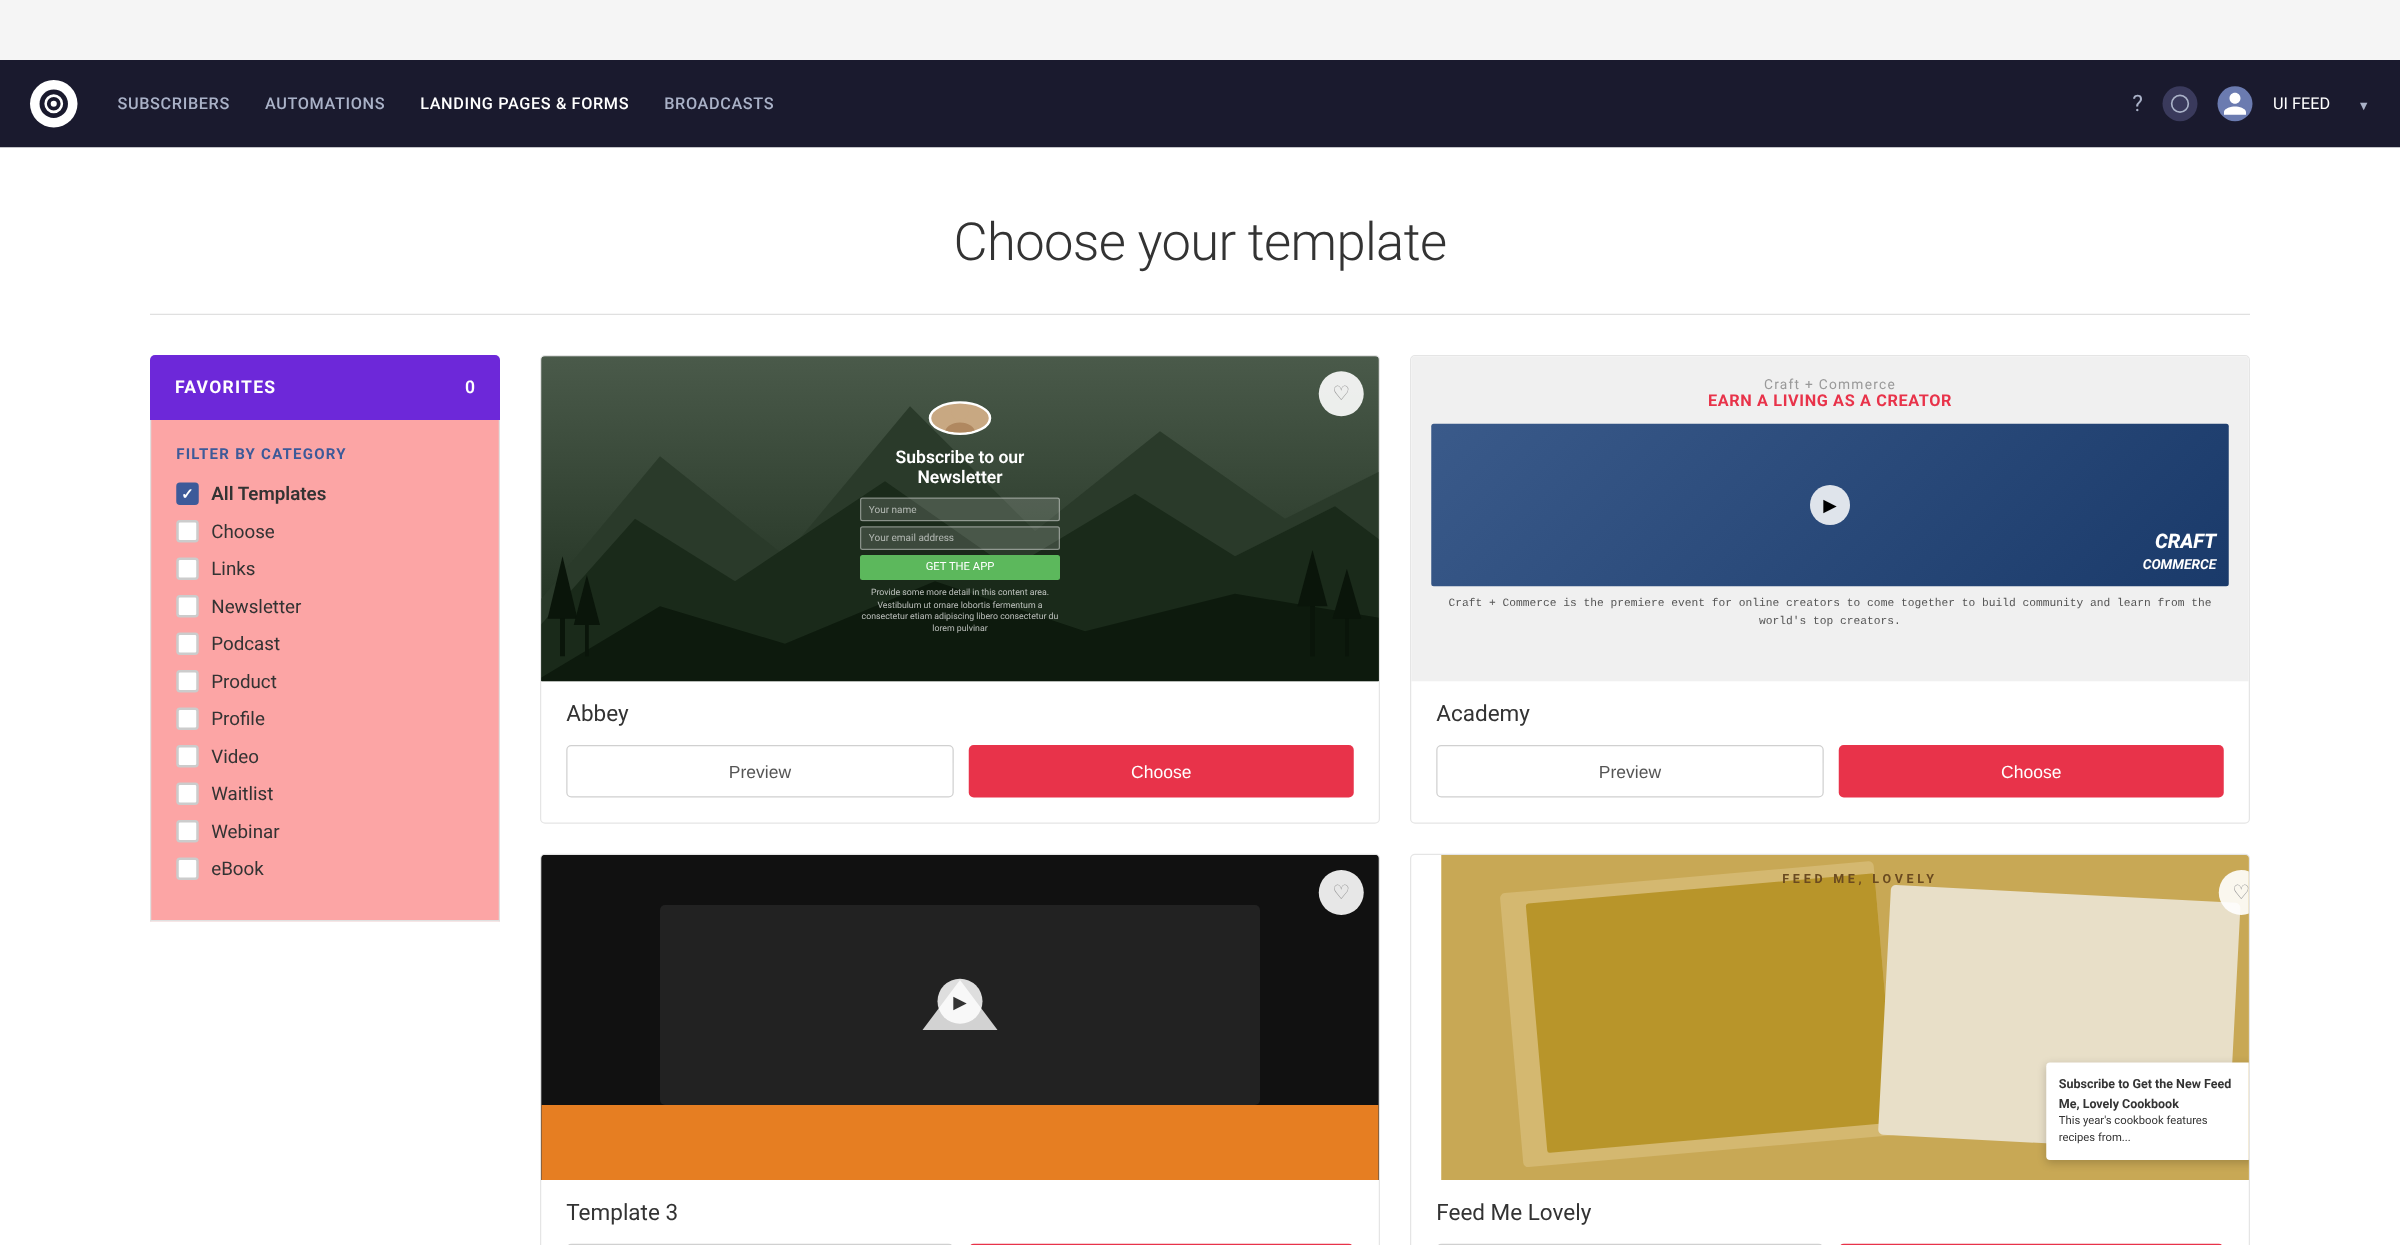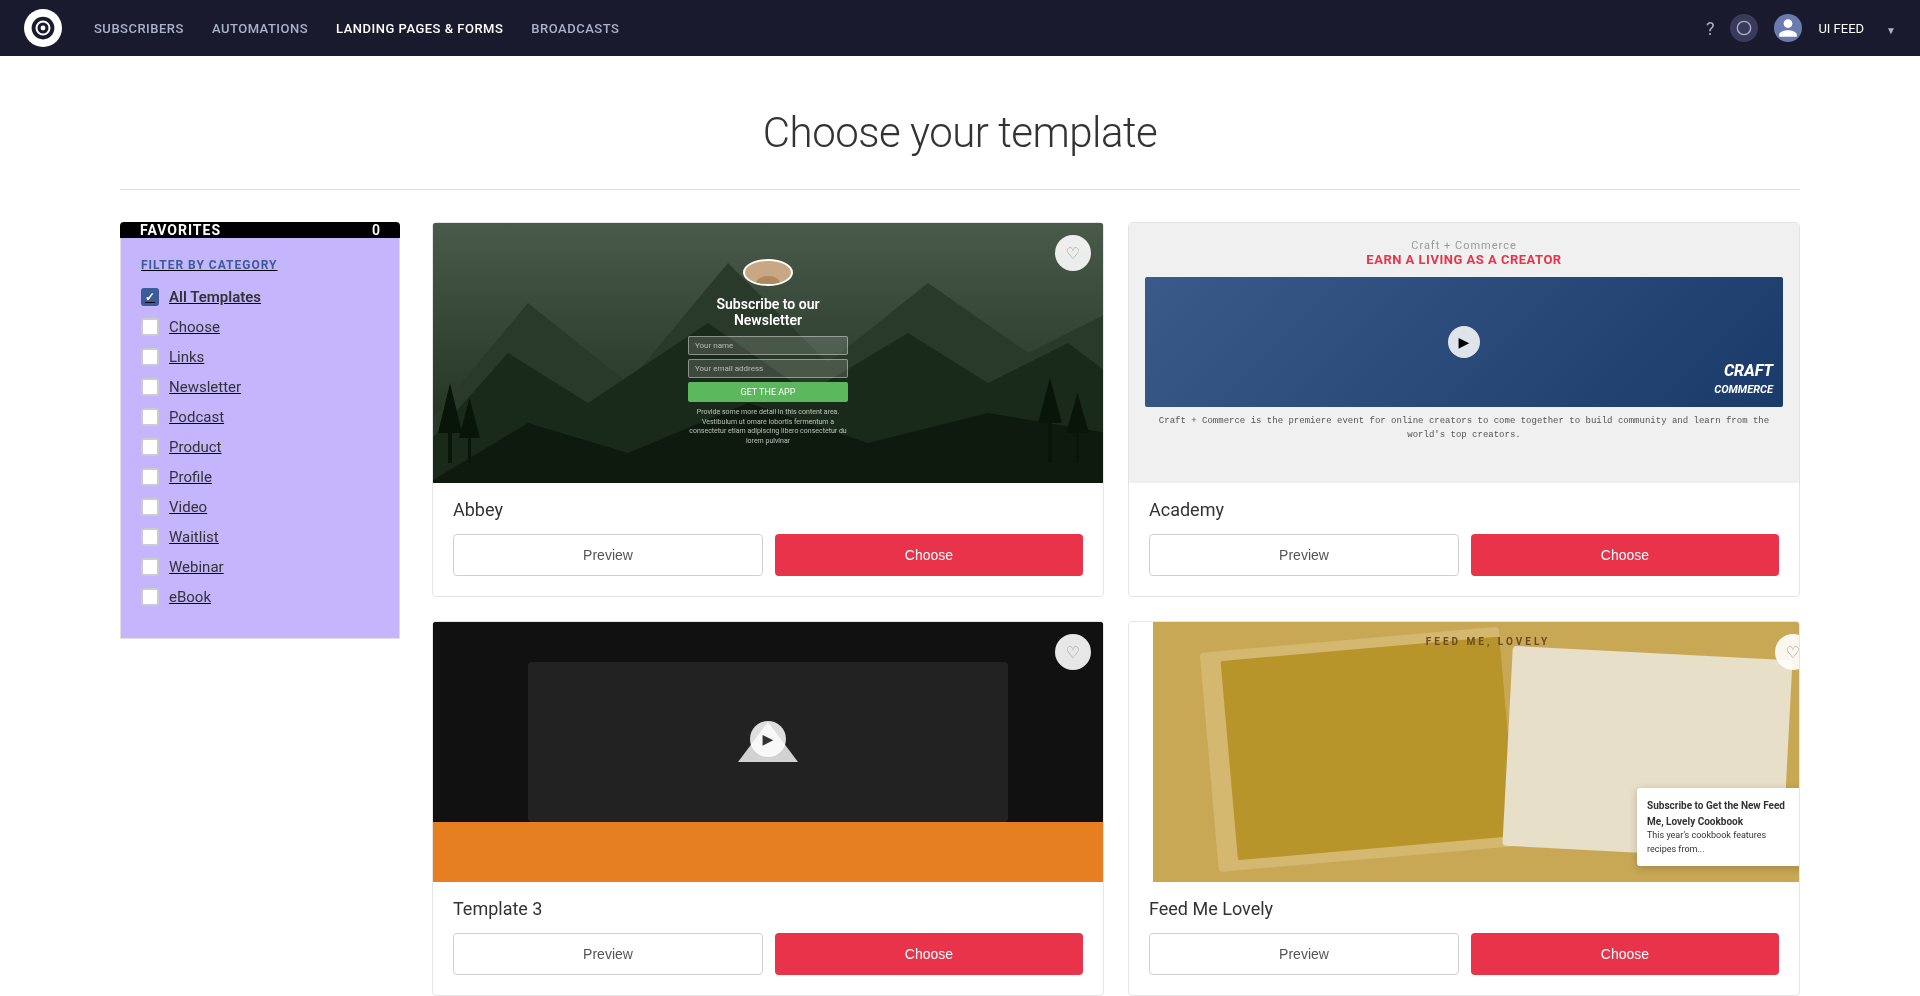--- a/index.html
+++ b/index.html
@@ -3,23 +3,24 @@
   <meta charset="utf-8">
   <style>
     * { box-sizing: border-box; margin: 0; padding: 0; }
     body { font-family: -apple-system, BlinkMacSystemFont, 'Segoe UI', Roboto, sans-serif; background: #f5f5f5; min-height: 996px; }
 
     
     .navbar {
       background: #1a1a2e;
       display: flex;
       align-items: center;
-      height: 56px;
+      height: 70px;
       padding: 0 24px;
       gap: 32px;
+      margin-top: 48px;
     }
     .navbar-logo {
       width: 38px; height: 38px;
       background: #fff;
       border-radius: 50%;
       display: flex; align-items: center; justify-content: center;
       flex-shrink: 0;
     }
     .navbar-logo svg { width: 26px; height: 26px; }
     .nav-links { display: flex; gap: 28px; flex: 1; }
@@ -72,44 +73,43 @@
     .main-layout {
       display: flex;
       gap: 0;
       padding: 32px 120px;
       align-items: flex-start;
     }
 
     
     .sidebar { width: 280px; flex-shrink: 0; }
     .favorites-bar {
-      background: #000000;
+      background: #6d28d9;
       color: #fff;
       display: flex;
       justify-content: space-between;
       align-items: center;
-      padding: 0 20px;
+      padding: 18px 20px;
       border-radius: 4px 4px 0 0;
     }
     .favorites-label {
       font-size: 14px;
       font-weight: 700;
       letter-spacing: 1px;
       text-transform: uppercase;
     }
     .favorites-count {
       font-size: 14px;
       font-weight: 600;
     }
     .filter-section {
       border: 1px solid #e0e0e0;
       border-top: none;
       padding: 20px;
-      background: #c4b5fd;
-      text-decoration: underline;
+      background: #fca5a5;
     }
     .filter-title {
       font-size: 12px;
       font-weight: 700;
       letter-spacing: 1px;
       color: #3d5a99;
       text-transform: uppercase;
       margin-bottom: 16px;
     }
     .filter-item {

